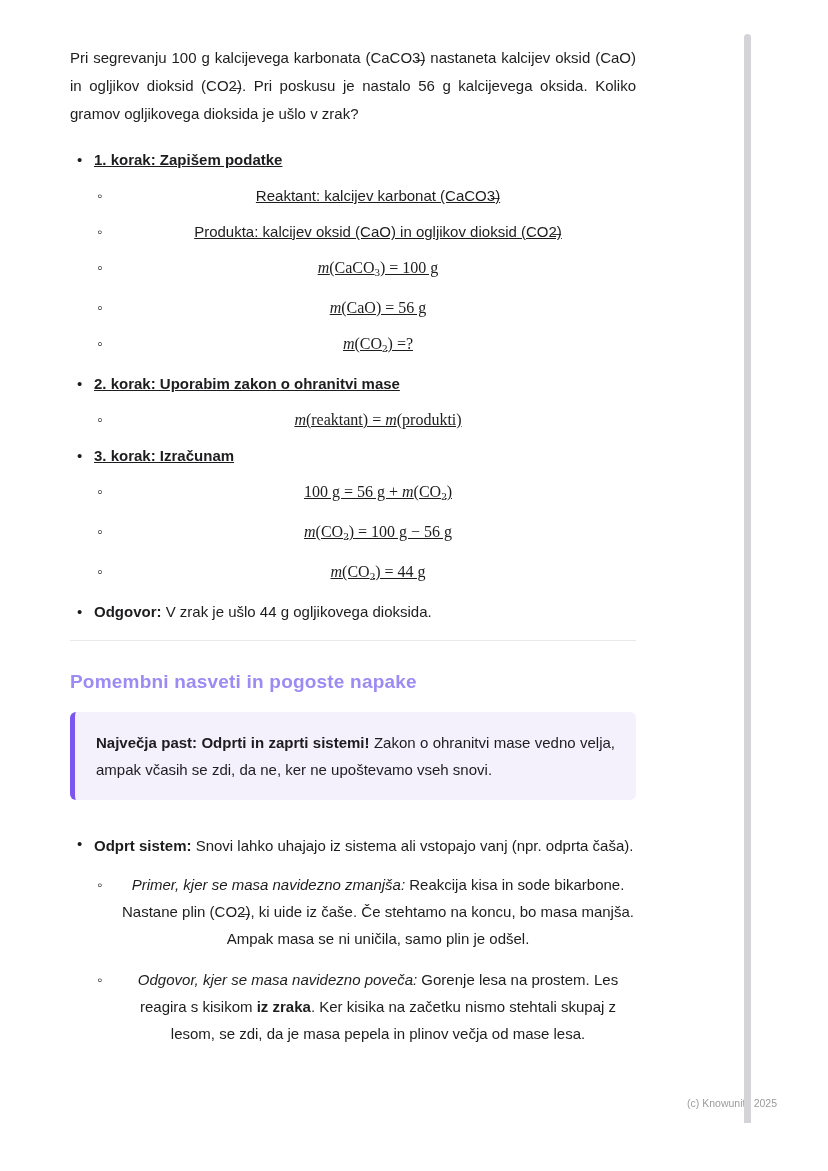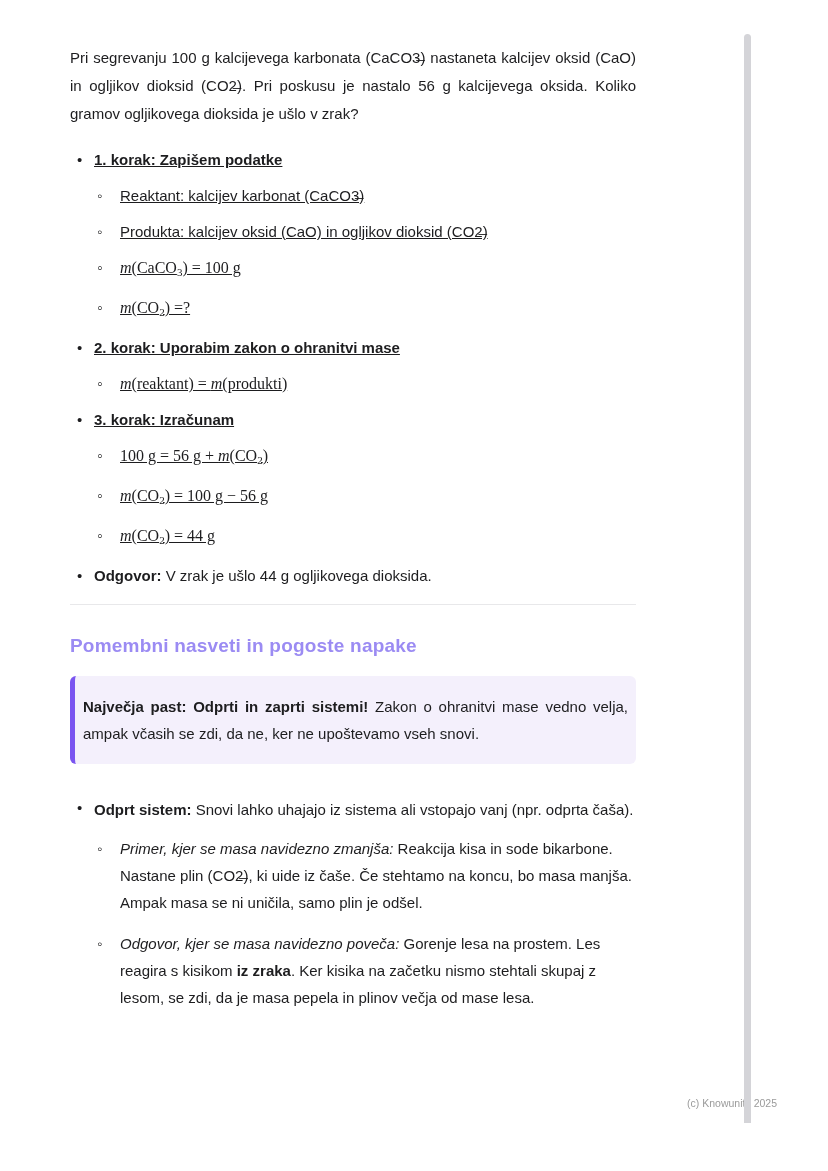--- a/index.html
+++ b/index.html
@@ -13,21 +13,21 @@
   .page { position: relative; width: 828px; height: 1123px; background: #fff; overflow: hidden; }
   .content { position: absolute; left: 70px; top: 44px; width: 566px; font-size: 15px; }
 
   .intro { margin: 0 0 20px 0; line-height: 28px; text-align: justify; }
 
   ul.l1 { list-style: none; margin: 0; padding: 0; }
   ul.l1 > li { position: relative; padding-left: 24px; line-height: 24px; }
   ul.l1 > li::before { content: "\2022"; position: absolute; left: 7px; top: 0; }
 
   ul.l2 { list-style: none; margin: 12px 0 0 0; padding: 0; }
-  ul.l2 > li { position: relative; padding-left: 26px; margin-bottom: 12px; line-height: 24px; }
+  ul.l2 > li { position: relative; padding-left: 26px; margin-bottom: 12px; line-height: 24px; text-align: center; }
   ul.l2 > li::before { content: "\25E6"; position: absolute; left: 3px; top: 0; }
 
   li.step { margin-bottom: 2px; text-decoration: underline; }
   .step-title { display: block; font-weight: 700; line-height: 24px; }
 
   li.math { font-family: "Liberation Serif", "DejaVu Serif", serif; font-size: 16px; }
   .seg-b { font-weight: 700; }
   .seg-i { font-style: italic; }
   .seg-sub { font-size: 11px; vertical-align: -3px; }
 
@@ -40,21 +40,21 @@
     font-size: 19px; line-height: 30px; font-weight: 700;
     color: var(--accent, #9b8bf3);
     letter-spacing: 0.2px;
   }
 
   .callout {
     margin-top: 15px;
     background: var(--callout-bg, #f4f0fc);
     border-left: 5px solid var(--callout-border, #7a55f0);
     border-radius: 6px;
-    padding: 17px 8px;
+    padding: 17px 21px;
   }
   .callout-text { margin: 0; line-height: 27px; text-align: justify; }
 
   ul.tips-list { margin-top: 32px; }
   .tip-lead { display: block; line-height: 27px; text-align: justify; }
   ul.examples { margin-top: 12px; }
   ul.examples > li { line-height: 27px; margin-bottom: 14px; }
 
   .copyright {
     position: absolute; top: 1097px; right: 51px;
@@ -79,20 +79,21 @@
 
     <p class="intro">Pri segrevanju 100 g kalcijevega karbonata (CaCO3̶) nastaneta kalcijev oksid (CaO) in ogljikov dioksid (CO2̶). Pri poskusu je nastalo 56 g kalcijevega oksida. Koliko gramov ogljikovega dioksida je ušlo v zrak?</p>
 
     <ul class="l1">
       <li class="step">
         <span class="step-title">1. korak: Zapišem podatke</span>
         <ul class="l2">
           <li><span>Reaktant: kalcijev karbonat (CaCO3̶)</span></li>
           <li><span>Produkta: kalcijev oksid (CaO) in ogljikov dioksid (CO2̶)</span></li>
           <li class="math"><span class="seg-i">m</span><span>(CaCO</span><span class="seg-sub">3</span><span>) = 100 g</span></li>
+          <li class="math"><span class="seg-i">m</span><span>(CaO) = 56 g</span></li>
           <li class="math"><span class="seg-i">m</span><span>(CO</span><span class="seg-sub">2</span><span>) =?</span></li>
         </ul>
       </li>
 
       <li class="step">
         <span class="step-title">2. korak: Uporabim zakon o ohranitvi mase</span>
         <ul class="l2">
           <li class="math"><span class="seg-i">m</span><span>(reaktant) = </span><span class="seg-i">m</span><span>(produkti)</span></li>
         </ul>
       </li>

